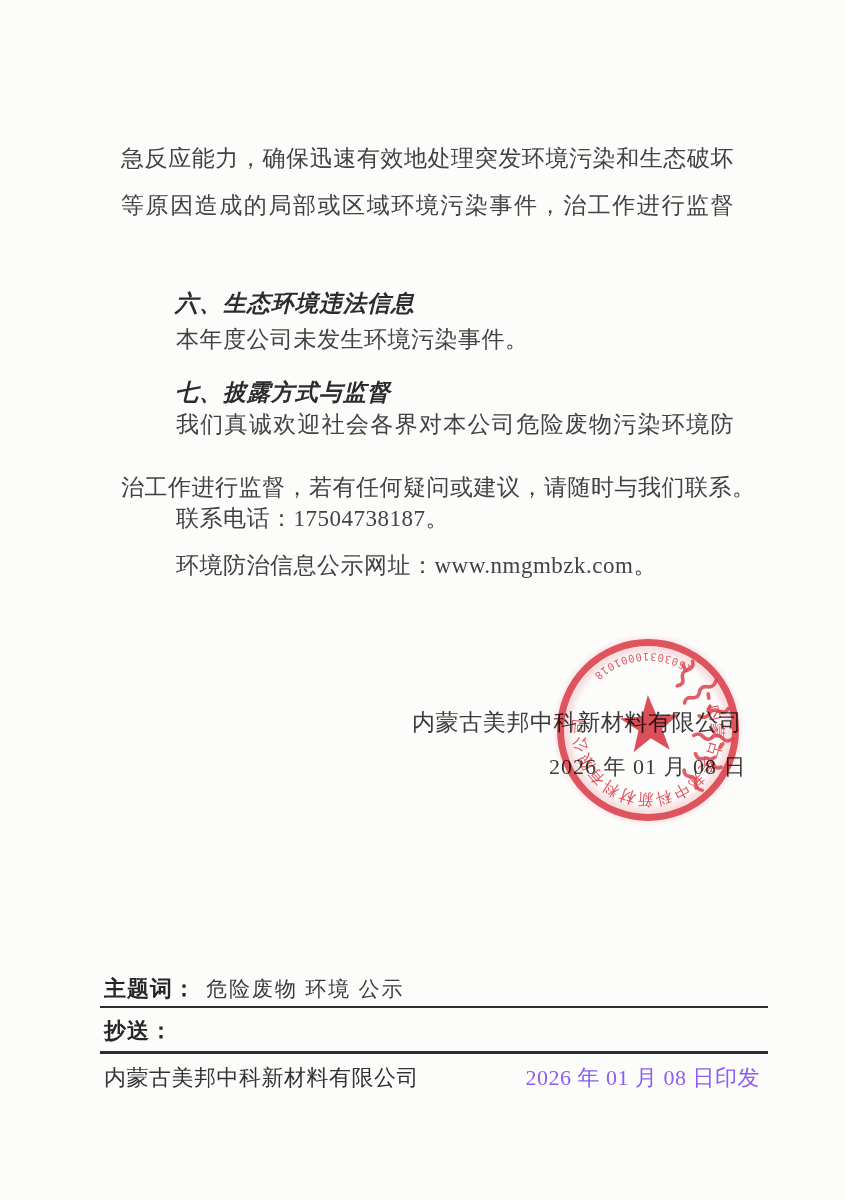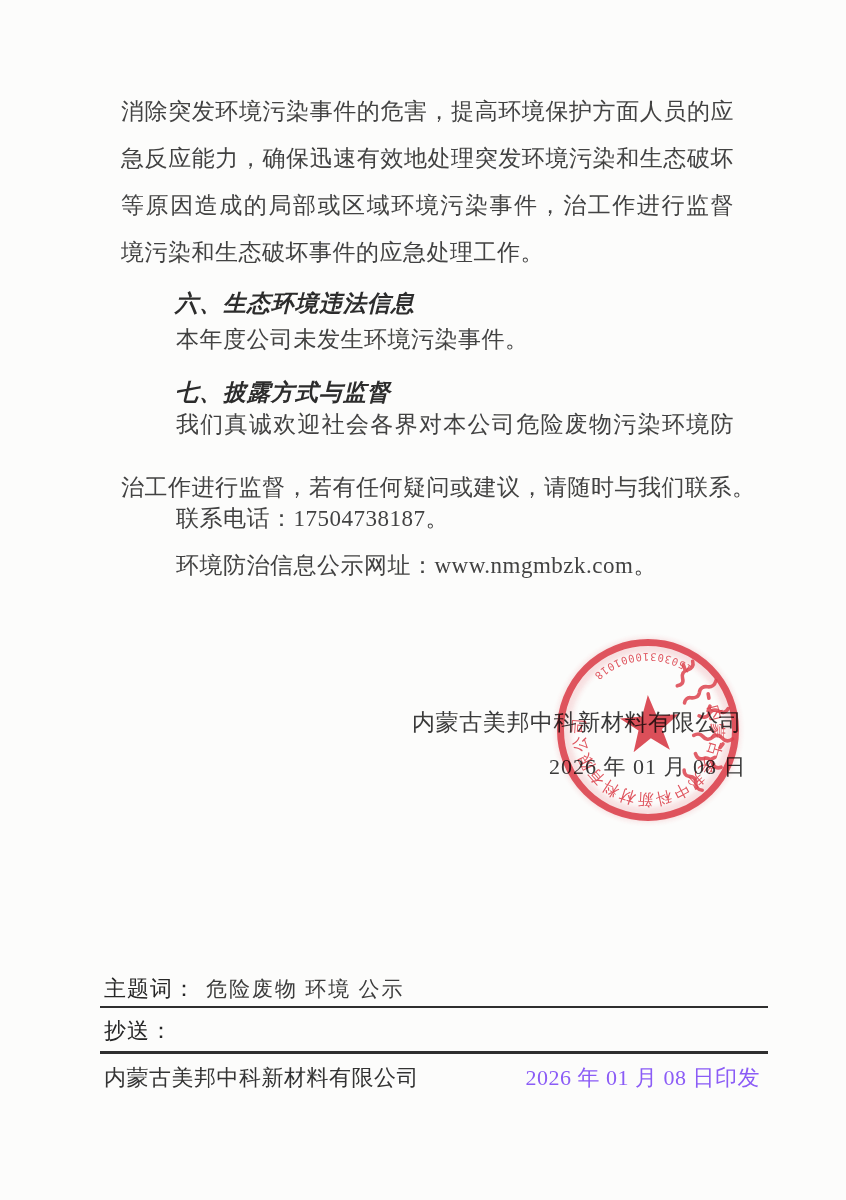--- a/index.html
+++ b/index.html
@@ -40,44 +40,42 @@
   }
   
   .seal{
     position:absolute;left:548px;top:630px;width:200px;height:200px;
     mix-blend-mode:multiply;
     pointer-events:none;
   }
   
   .f-subject{position:absolute;left:104px;top:974px;height:30px;display:flex;align-items:baseline;}
   .f-label{
-    font-size:22px;font-weight:normal;color:#262626;
+    font-size:22px;font-weight:bold;color:#262626;
     font-family:"Liberation Sans","DejaVu Sans",sans-serif;letter-spacing:1px;white-space:nowrap;
   }
   .f-value{font-size:21px;color:#3c3c3c;margin-left:10px;letter-spacing:2px;white-space:nowrap;}
   .rule{position:absolute;left:100px;width:668px;background:#2f2f2f;}
   .rule1{top:1006px;height:2px;}
   .rule2{top:1051px;height:2.5px;}
   .f-cc{position:absolute;left:104px;top:1016px;height:30px;}
   .f-bottom{
     position:absolute;left:104px;top:1063px;width:656px;
     display:flex;justify-content:space-between;align-items:baseline;
   }
   .f-issuer{font-size:22px;color:#333;letter-spacing:.5px;white-space:nowrap;}
   .f-printdate{font-size:22px;color:#8b5cf6;letter-spacing:.5px;white-space:nowrap;}
 </style>
 </head>
 <body>
 
 <div class="page">
 
-  <div class="bline" style="top:96px">消除突发环境污染事件的危害，提高环境保护方面人员的应</div>
   <div class="bline" style="top:143px">急反应能力，确保迅速有效地处理突发环境污染和生态破坏</div>
   <div class="bline" style="top:190px">等原因造成的局部或区域环境污染事件，治工作进行监督</div>
-  <div class="bline short" style="top:237px">境污染和生态破坏事件的应急处理工作。</div>
 
   <div class="heading" style="top:288px">六、生态环境违法信息</div>
   <div class="bline short indent" style="top:324px">本年度公司未发生环境污染事件。</div>
 
   <div class="heading" style="top:377px">七、披露方式与监督</div>
   <div class="bline indent" style="top:409px">我们真诚欢迎社会各界对本公司危险废物污染环境防</div>
   <div class="bline" style="top:472px">治工作进行监督，若有任何疑问或建议，请随时与我们联系。</div>
   <div class="bline short indent" style="top:503px">联系电话：17504738187。</div>
   <div class="bline short indent" style="top:550px">环境防治信息公示网址：www.nmgmbzk.com。</div>
 

